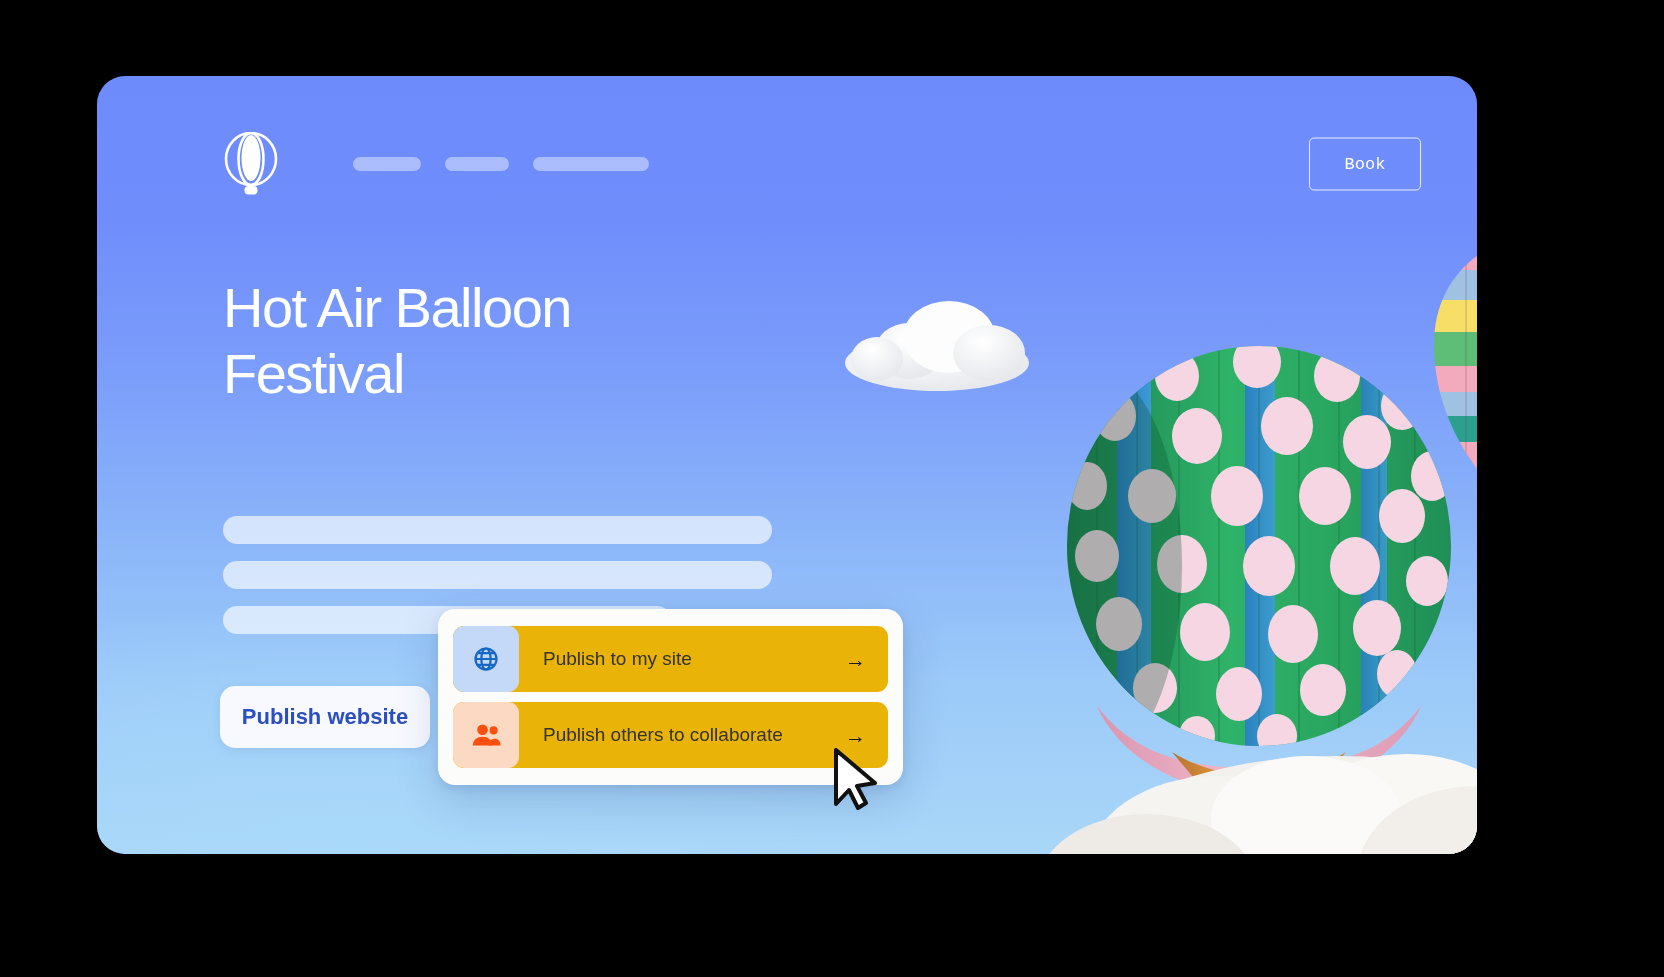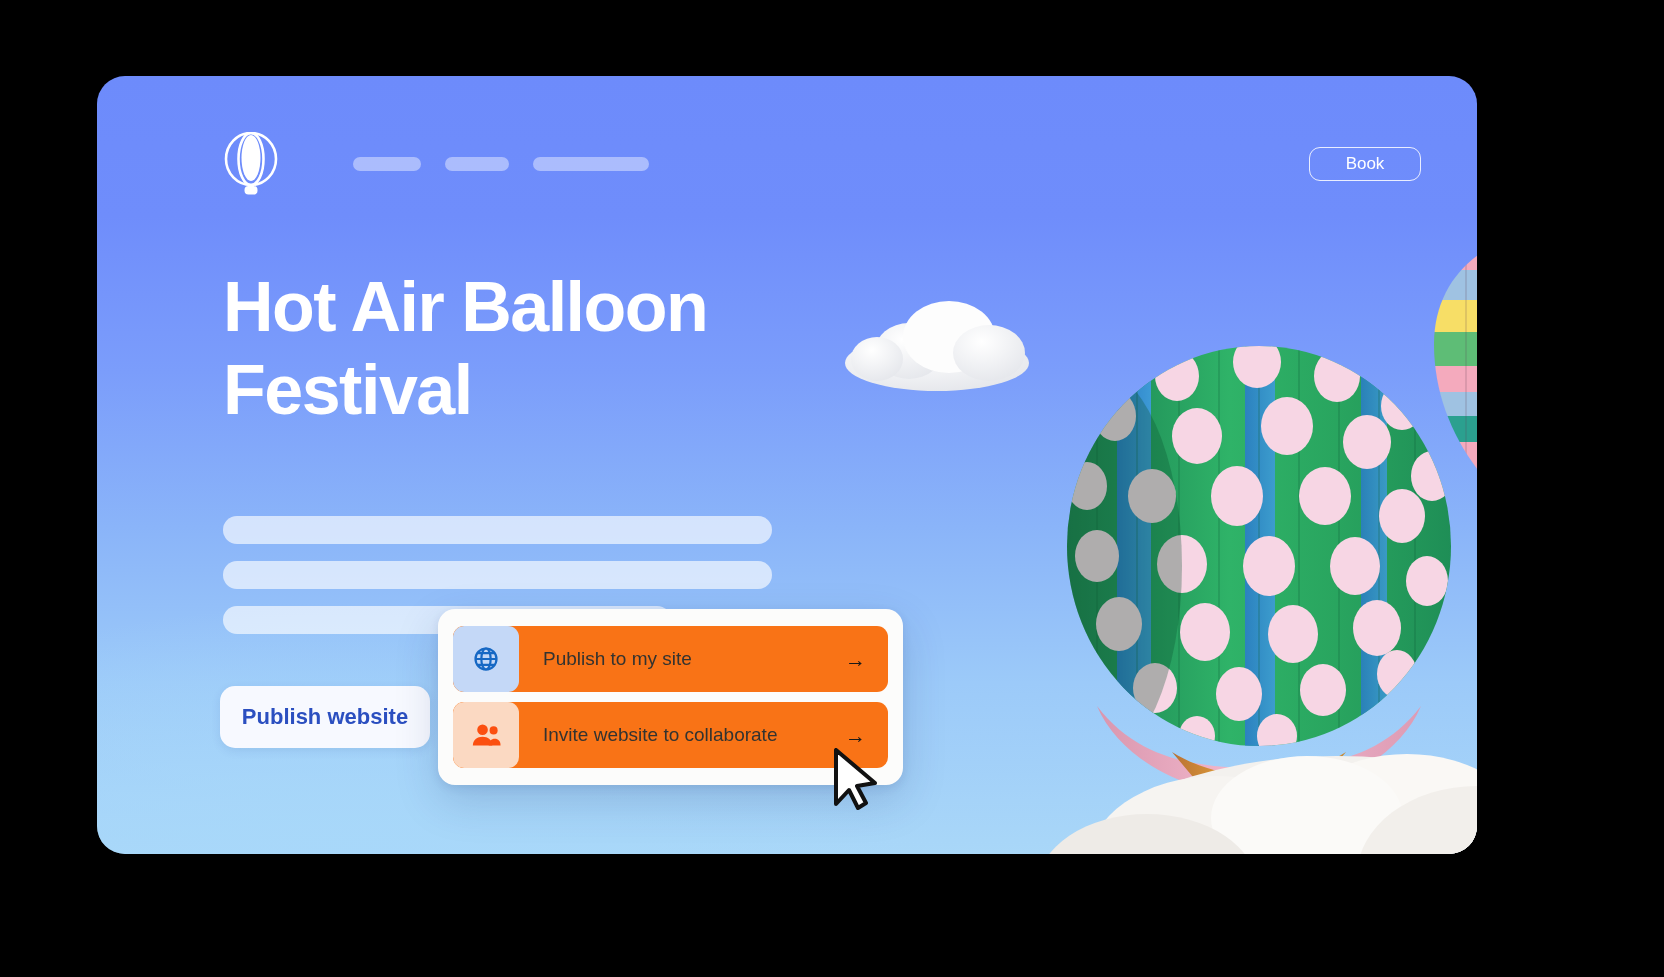--- a/index.html
+++ b/index.html
@@ -53,39 +53,39 @@
     background: rgba(255,255,255,.42);
   }
   .nav-pill.w1 { width: 68px; }
   .nav-pill.w2 { width: 64px; }
   .nav-pill.w3 { width: 116px; }
 
   .book-btn {
     position: absolute;
     right: 0; top: 50%;
     transform: translateY(-50%);
-    width: 112px; height: 34px;
+    width: 112px; height: 53px;
     border: 1.6px solid rgba(255,255,255,.85);
-    border-radius: 11px;
+    border-radius: 5px;
     background: transparent;
     color: #fff;
     font-size: 17px;
-    font-family: Liberation Sans, sans-serif;
+    font-family: Liberation Mono, monospace;
     display: flex; align-items: center; justify-content: center;
     cursor: pointer;
   }
 
   
   .headline {
     position: absolute;
-    left: 126px; top: 190px;
+    left: 126px; top: 199px;
     width: 660px;
     color: #fff;
-    font-size: 70px;
-    font-weight: bold;
+    font-size: 56px;
+    font-weight: normal;
     line-height: 1.18;
     letter-spacing: -1.5px;
     white-space: pre-line;
   }
 
   
   .skeleton { position: absolute; left: 126px; top: 440px; }
   .sk-bar {
     height: 28px; border-radius: 14px;
     background: rgba(255,255,255,.64);
@@ -113,21 +113,21 @@
     left: 341px; top: 533px;
     width: 465px;
     background: #fcfcfb;
     border-radius: 17px;
     padding: 17px 15px;
     box-shadow: 0 16px 44px rgba(25,50,110,.18), 0 3px 10px rgba(25,50,110,.10);
   }
   .menu-row {
     display: flex; align-items: center;
     height: 66px;
-    background: #f97316;
+    background: #eab308;
     border-radius: 11px;
     margin-bottom: 10px;
     padding-right: 22px;
     cursor: pointer;
     position: relative;
     overflow: hidden;
   }
   .menu-row:last-child { margin-bottom: 0; }
   .row-icon {
     width: 66px; height: 66px;
@@ -354,21 +354,21 @@
 
       <div class="menu-row">
         <span class="row-icon peach">
           <svg width="30" height="28" viewBox="0 0 26 24" fill="#fb4f10">
             <circle cx="10" cy="7.5" r="4.6"></circle>
             <path d="M1.6 21c0-4.6 3.8-7.4 8.4-7.4s8.4 2.8 8.4 7.4z"></path>
             <circle cx="19.6" cy="8" r="3.5"></circle>
             <path d="M15.4 21c0-3.6 2.2-5.8 5.3-5.8 2.8 0 4.9 1.9 4.9 5.8z"></path>
           </svg>
         </span>
-        <span class="row-label">Invite website to collaborate</span>
+        <span class="row-label">Publish others to collaborate</span>
         <span class="row-arrow">→</span>
       </div>
     </div>
 
     <svg class="cursor" viewBox="0 0 46 62">
       <path d="M4 2 L4 56 L17 42 L26 60 L34 55 L25 38 L43 35 Z" fill="#ffffff" stroke="#111111" stroke-width="4" stroke-linejoin="round"></path>
     </svg>
 
   </div>
 </div>

